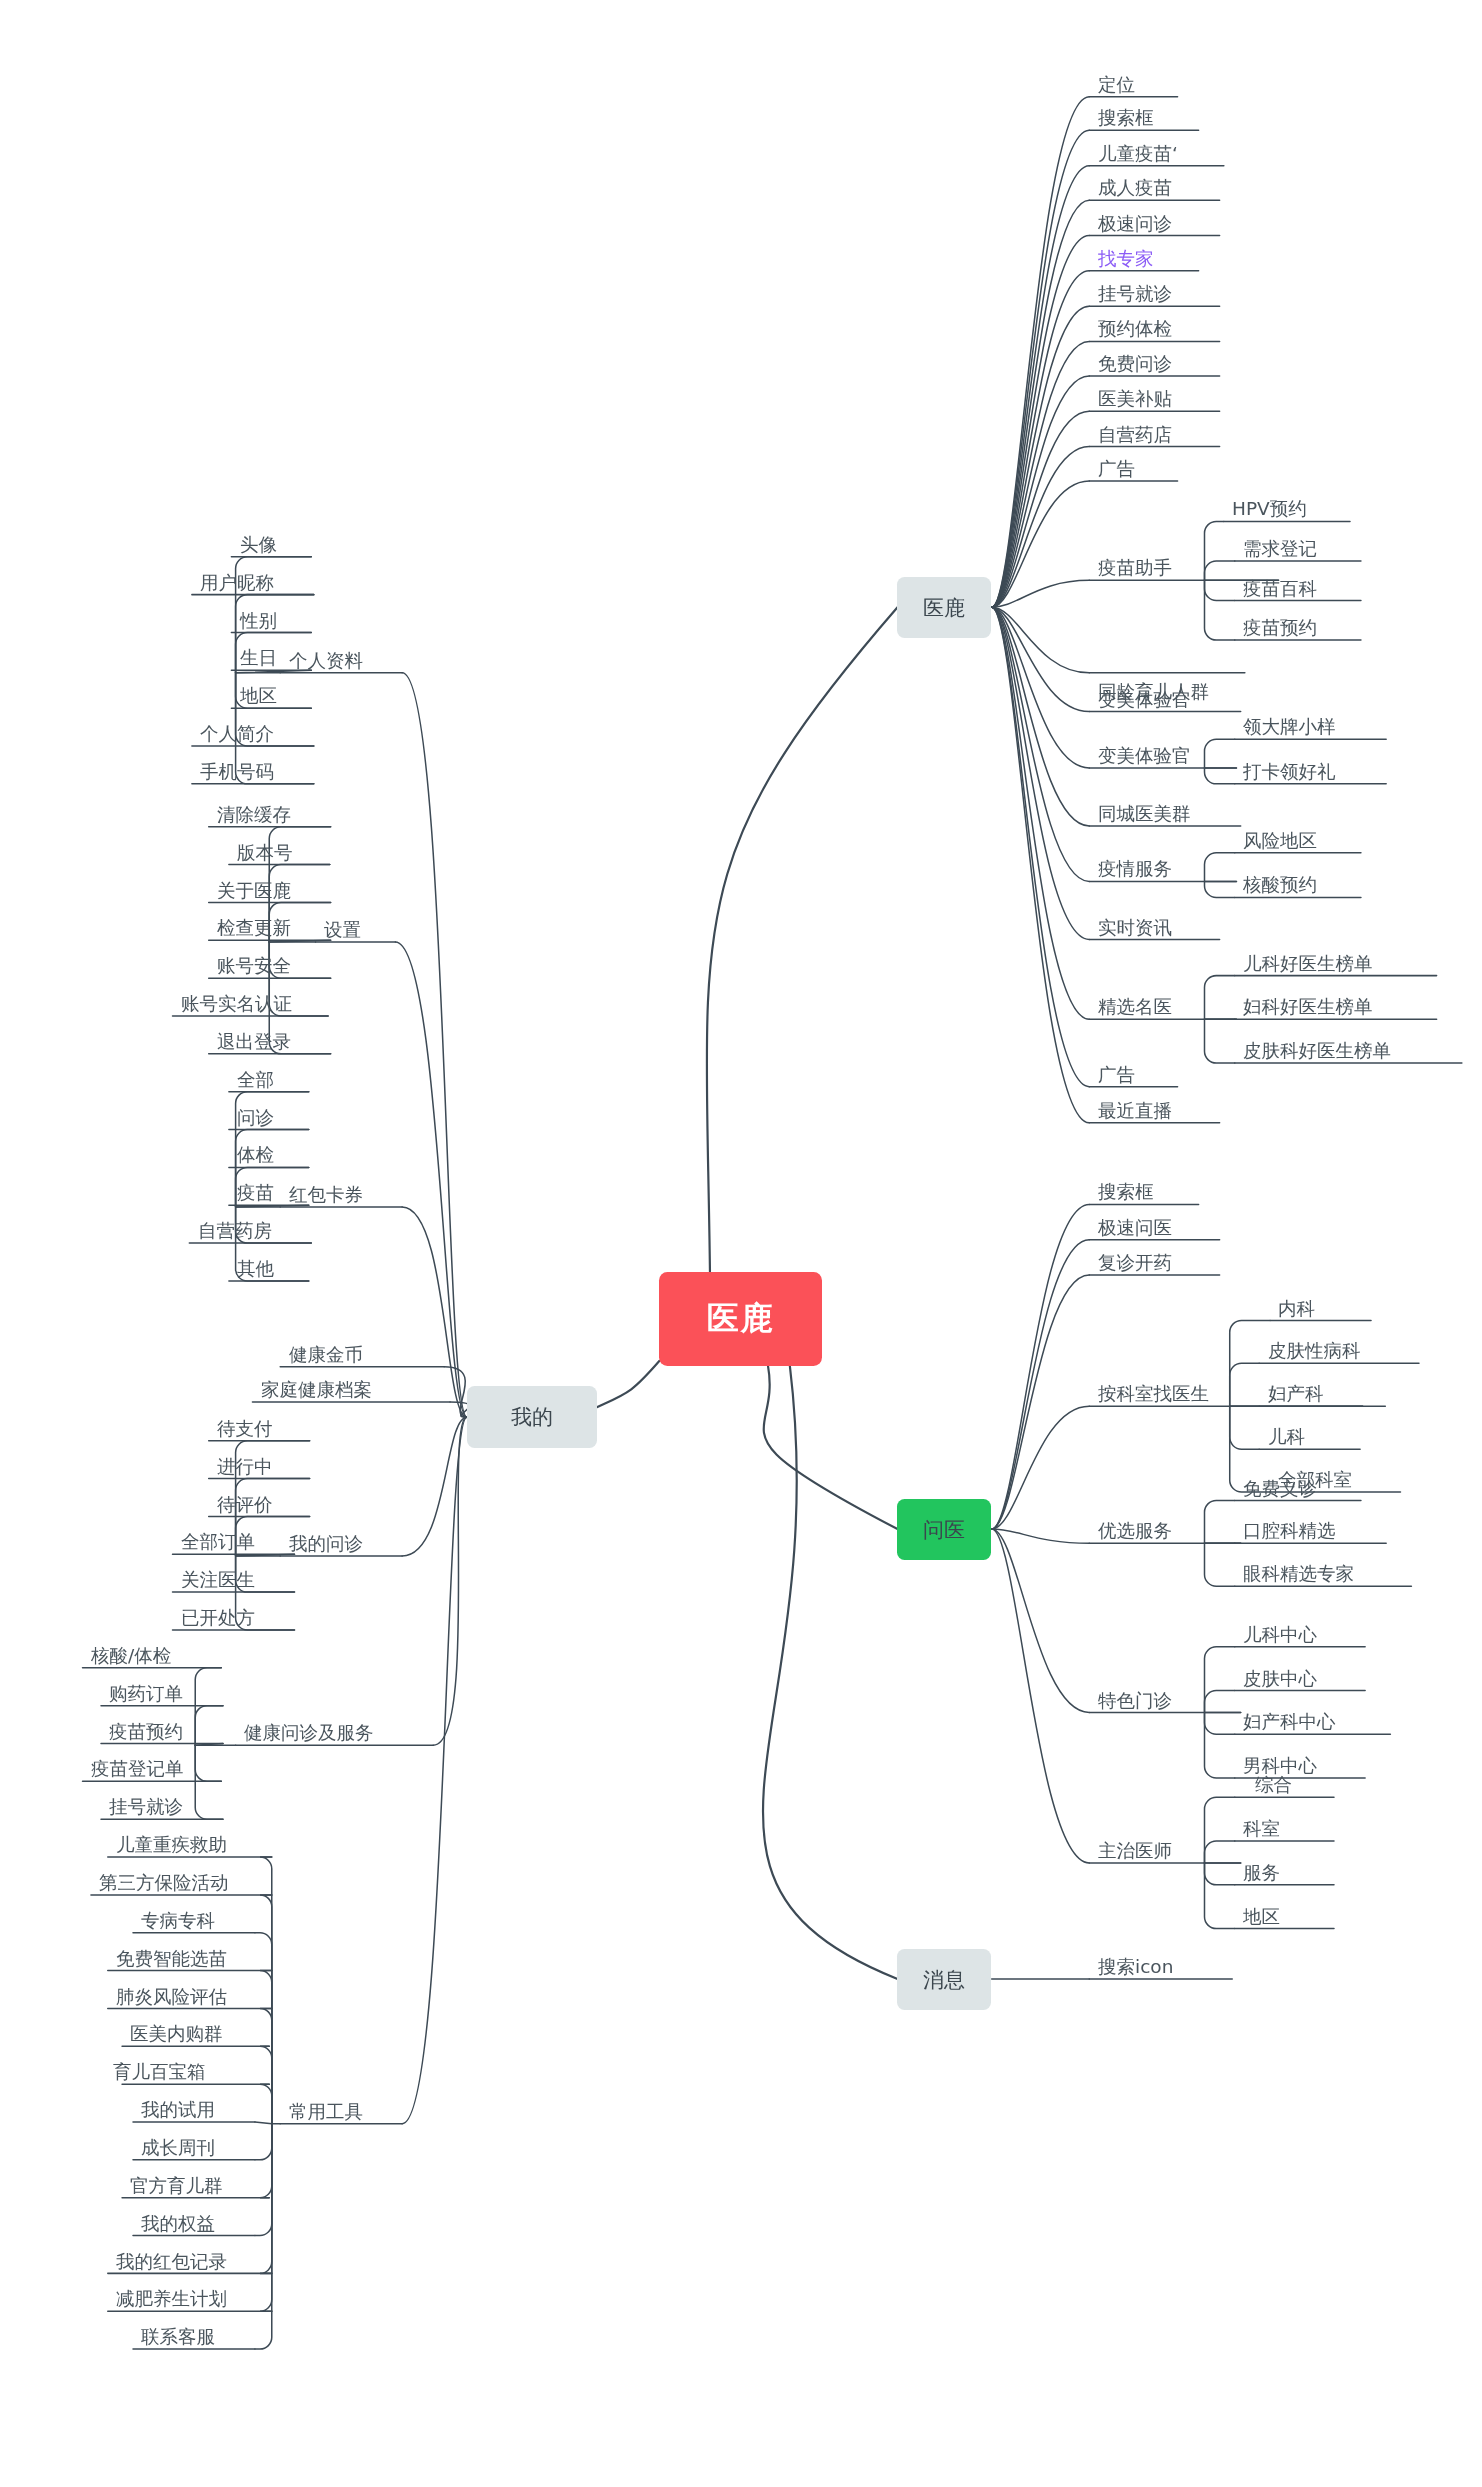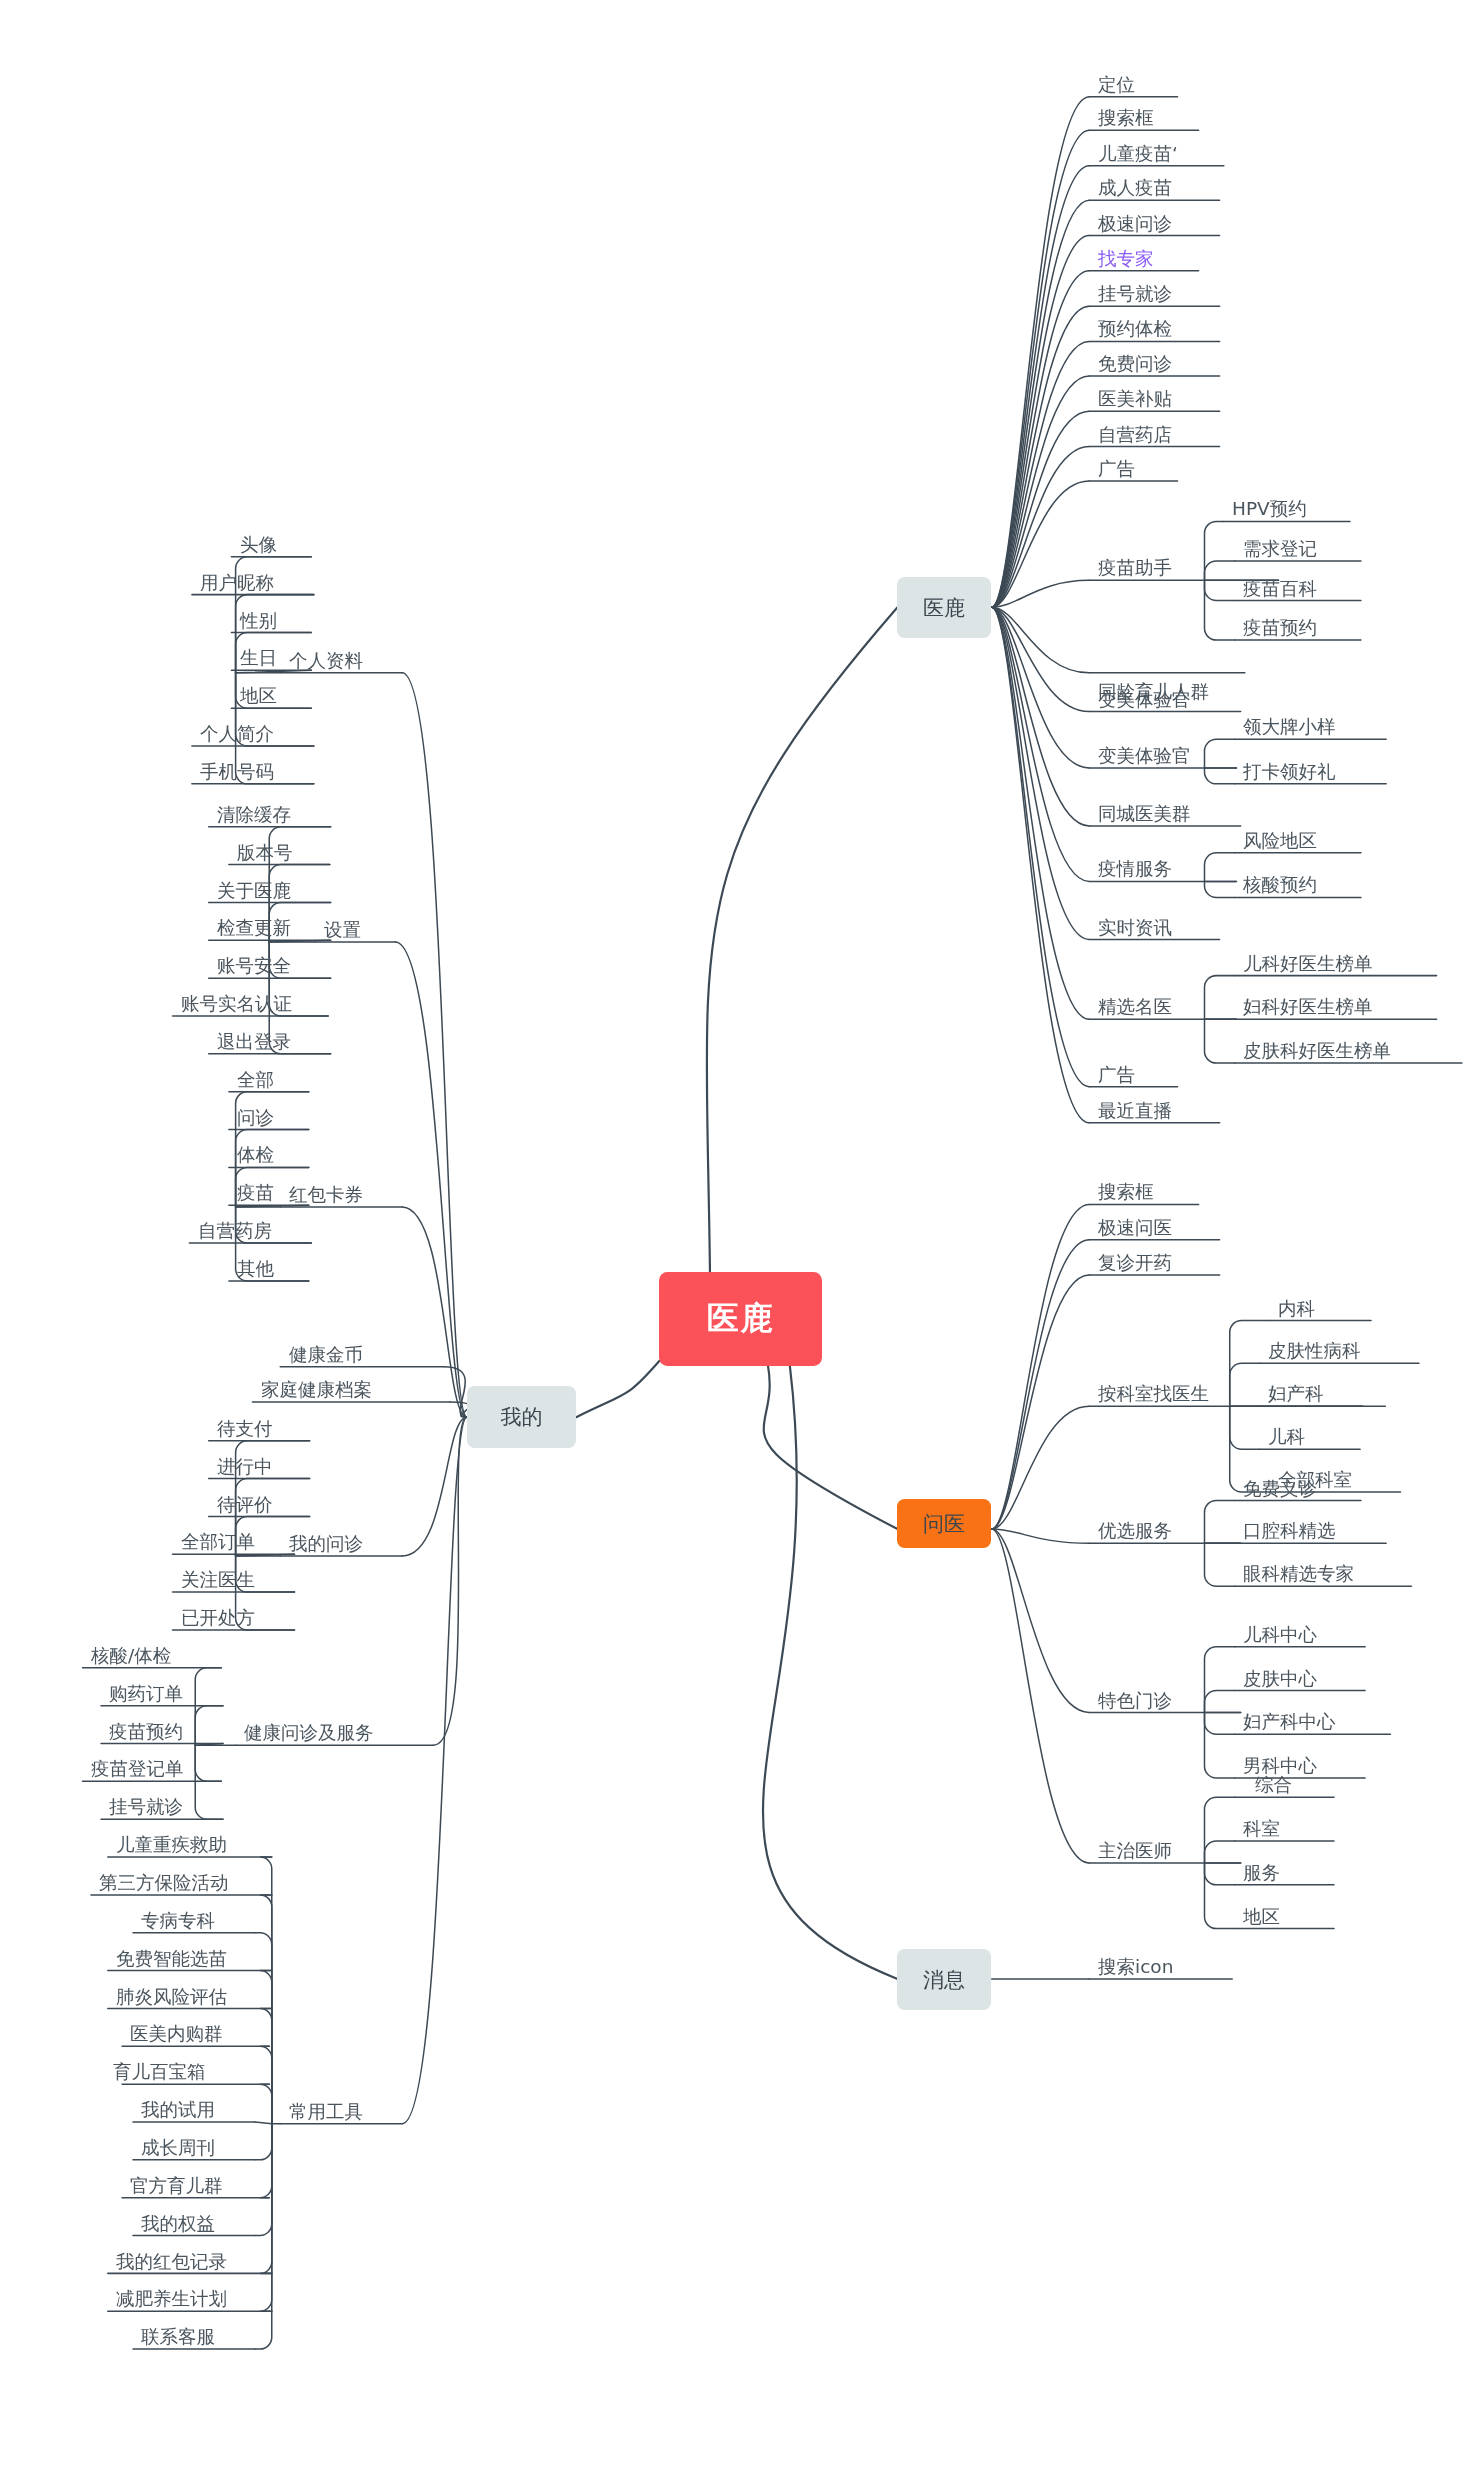--- a/index.html
+++ b/index.html
@@ -314,25 +314,25 @@
       <path d="M 555 1685 C 528 1685, 569 2075, 515 2075" fill="none" stroke="#3d4a55" stroke-width="1.8" stroke-linecap="round"></path>
       <path d="M 555 1685 C 528 1685, 532 2525, 478 2525" fill="none" stroke="#3d4a55" stroke-width="1.8" stroke-linecap="round"></path>
     </svg>
 
   <div id="node-layer">
 
     <div class="root-node" style="left: 659px; top: 1272px; width: 163px; height: 94px; background: rgb(251, 81, 88); color: rgb(255, 255, 255);">医鹿</div>
 
     <div class="branch-node" style="left: 897px; top: 577px; width: 94px; height: 61px; background: rgb(221, 228, 230); color: rgb(59, 70, 78);">医鹿</div>
 
-    <div class="branch-node" style="left: 897px; top: 1499px; width: 94px; height: 49px; background: #f97316; color: rgb(59, 70, 78);">问医</div>
+    <div class="branch-node" style="left: 897px; top: 1499px; width: 94px; height: 61px; background: #22c55e; color: rgb(59, 70, 78);">问医</div>
 
     <div class="branch-node" style="left: 897px; top: 1949px; width: 94px; height: 61px; background: rgb(221, 228, 230); color: rgb(59, 70, 78);">消息</div>
 
-    <div class="branch-node" style="left: 467px; top: 1386px; width: 109px; height: 62px; background: rgb(221, 228, 230); color: rgb(59, 70, 78);">我的</div>
+    <div class="branch-node" style="left: 467px; top: 1386px; width: 130px; height: 62px; background: rgb(221, 228, 230); color: rgb(59, 70, 78);">我的</div>
 
   <div class="leaf l2" style="color: rgb(74, 85, 93); top: 97px; left: 1098px;">定位</div>
       <div class="leaf l2" style="color: rgb(74, 85, 93); top: 130px; left: 1098px;">搜索框</div>
       <div class="leaf l2" style="color: rgb(74, 85, 93); top: 166px; left: 1098px;">儿童疫苗‘</div>
       <div class="leaf l2" style="color: rgb(74, 85, 93); top: 200px; left: 1098px;">成人疫苗</div>
       <div class="leaf l2" style="color: rgb(74, 85, 93); top: 236px; left: 1098px;">极速问诊</div>
       <div class="leaf l2" style="color: #8b5cf6; top: 271px; left: 1098px;">找专家</div>
       <div class="leaf l2" style="color: rgb(74, 85, 93); top: 306px; left: 1098px;">挂号就诊</div>
       <div class="leaf l2" style="color: rgb(74, 85, 93); top: 341px; left: 1098px;">预约体检</div>
       <div class="leaf l2" style="color: rgb(74, 85, 93); top: 376px; left: 1098px;">免费问诊</div>

